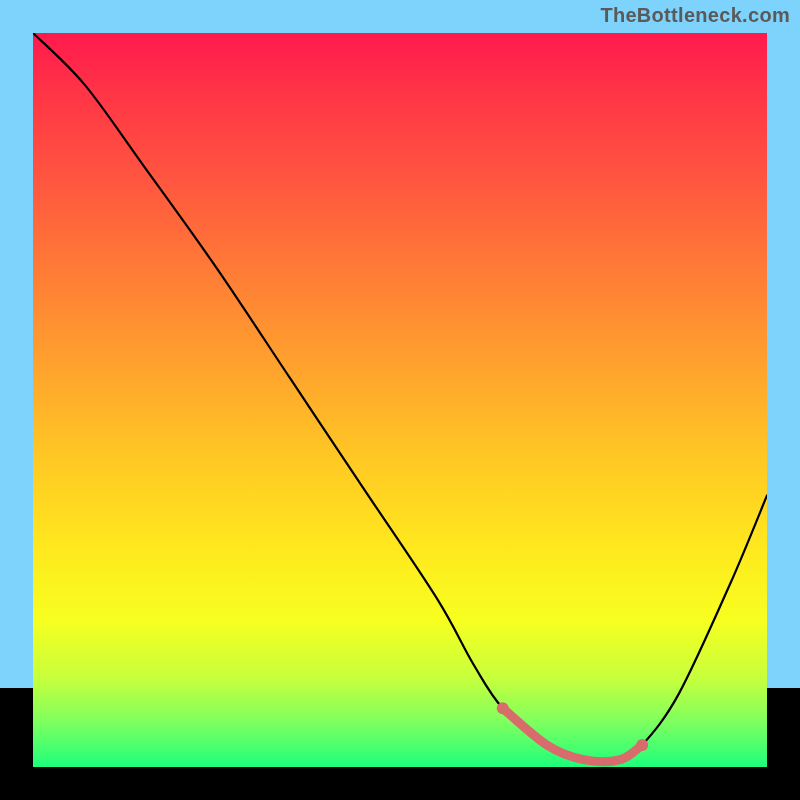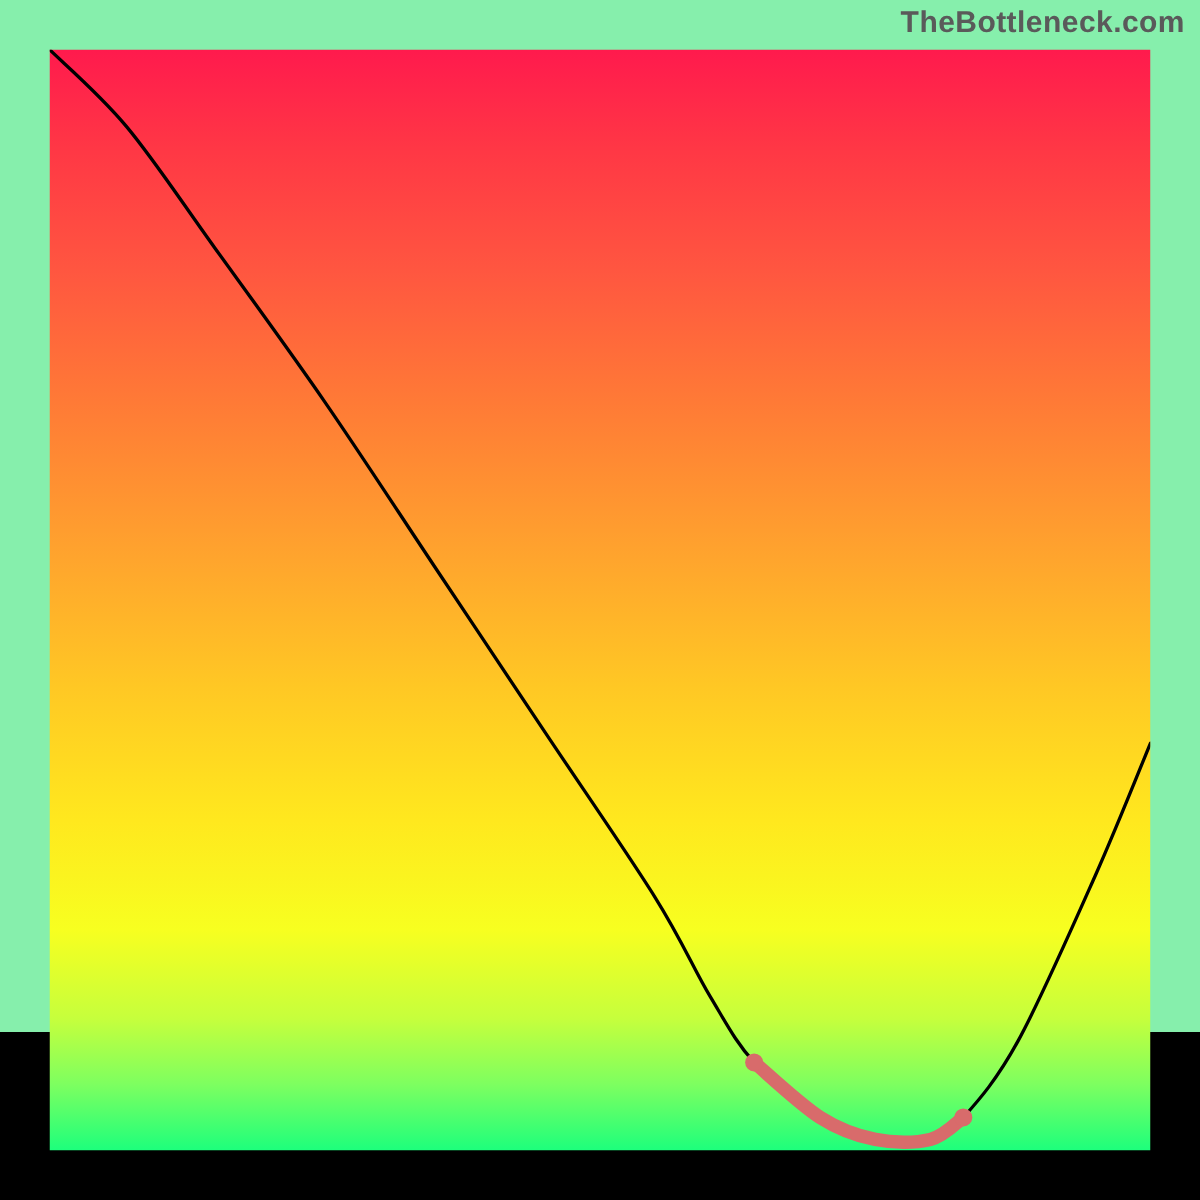--- a/index.html
+++ b/index.html
@@ -8,21 +8,21 @@
     width: 800px;
     height: 800px;
     background: #000;
     overflow: hidden;
     font-family: Arial, Helvetica, sans-serif;
   }
   .outer {
     position: relative;
     width: 800px;
     height: 688px;
-    background: #86efac;
+    background: #7dd3fc;
   }
   .watermark {
     position: absolute;
     top: 4px;
     right: 10px;
     color: #5a5a5a;
     font-size: 20px;
     font-weight: 600;
     letter-spacing: 0.3px;
     z-index: 10;

